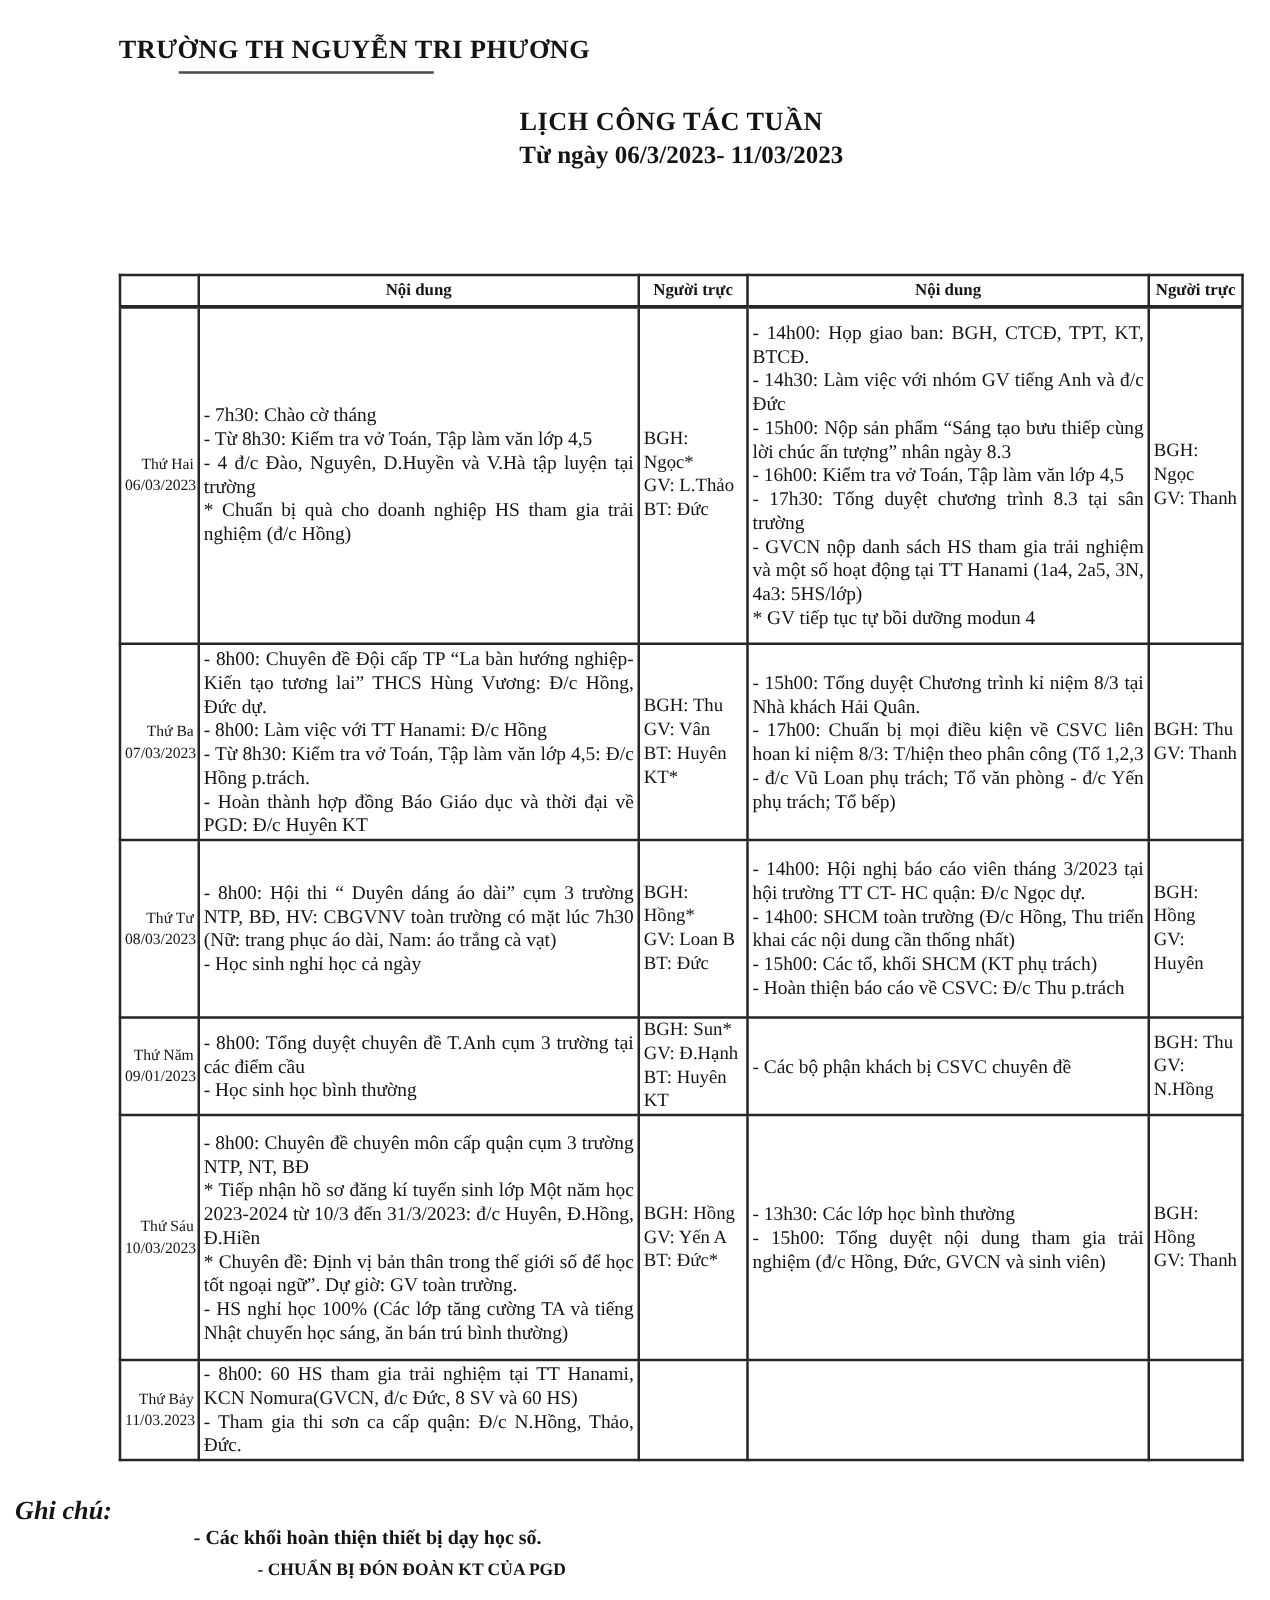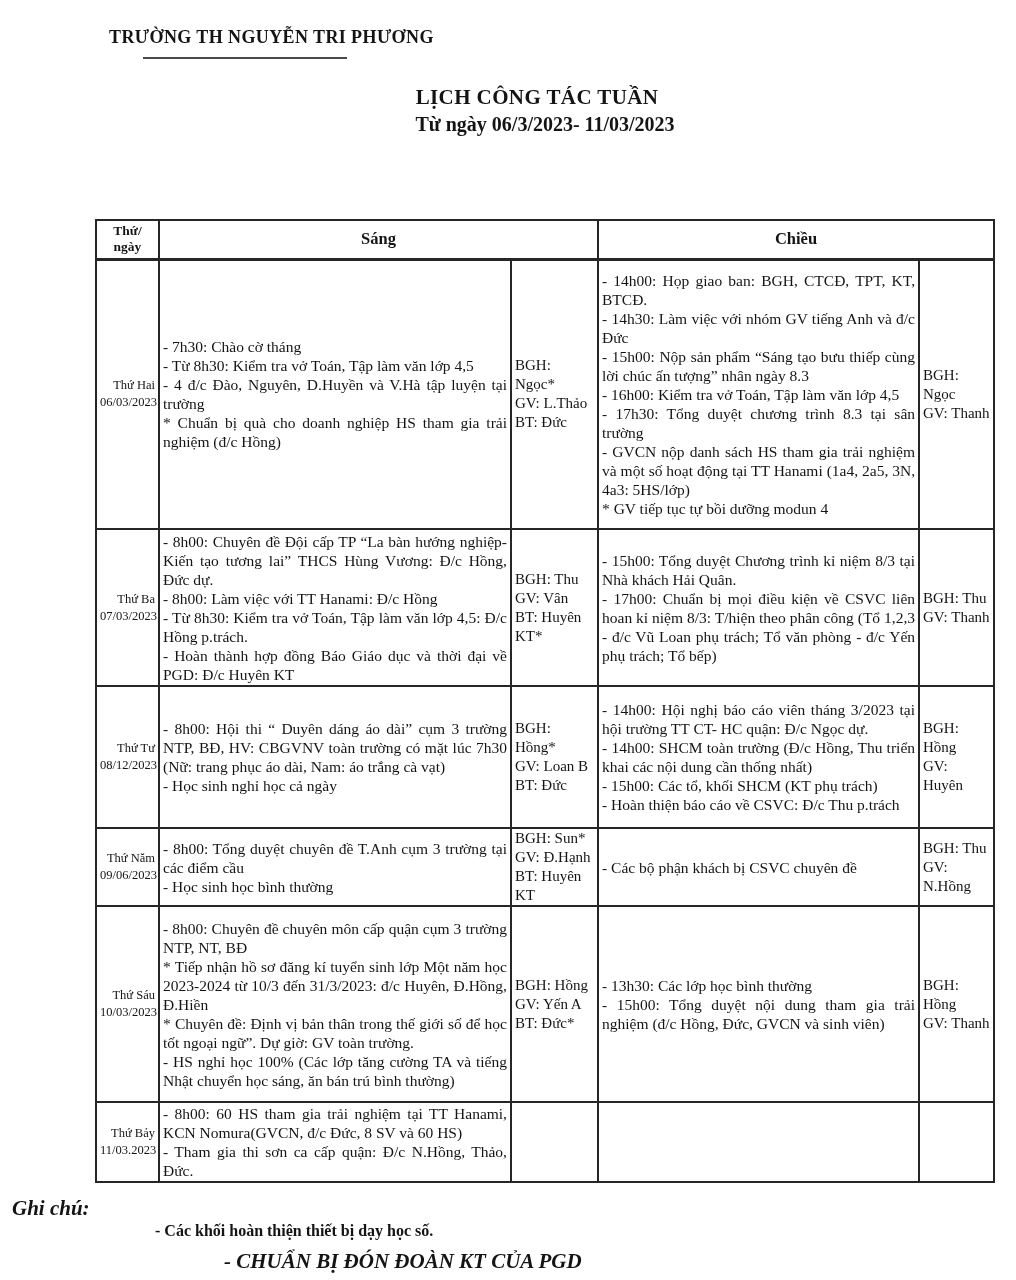--- a/index.html
+++ b/index.html
@@ -2,22 +2,22 @@
 <html><head>
 <meta charset="utf-8">
 <style>
   html,body{margin:0;padding:0;}
   body{
     width:1016px;height:1280px;background:#ffffff;position:relative;
     font-family:"Liberation Serif","DejaVu Serif",serif;color:#141414;
     -webkit-font-smoothing:antialiased;
   }
   .school{
-    position:absolute;left:109px;top:27px;
-    font-size:18px;font-weight:bold;letter-spacing:.4px;white-space:nowrap;
+    position:absolute;left:95px;top:27px;
+    font-size:21px;font-weight:bold;letter-spacing:.4px;white-space:nowrap;
   }
   .school-underline{
     position:absolute;left:143px;top:57px;width:204px;height:2px;background:#4a4a4a;
   }
   .doc-title{
     position:absolute;left:537px;top:85px;transform:translateX(-50%);
     font-size:21px;font-weight:bold;letter-spacing:.4px;white-space:nowrap;
   }
   .doc-subtitle{
     position:absolute;left:545px;top:113px;transform:translateX(-50%);
@@ -57,22 +57,22 @@
   td.va-top{vertical-align:top;font-family:Liberation Serif, serif;}
   .note-title{
     position:absolute;left:12px;top:1196px;
     font-size:21px;font-weight:bold;font-style:italic;
   }
   .note-1{
     position:absolute;left:155px;top:1222px;
     font-size:16px;font-weight:bold;
   }
   .note-2{
-    position:absolute;left:224px;top:1249px;
-    font-size:21px;font-weight:bold;font-style:italic;
+    position:absolute;left:206px;top:1249px;
+    font-size:14px;font-weight:bold;
   }
 </style>
 </head>
 <body>
 
 <div class="page">
 
   <div class="school">TRƯỜNG TH NGUYỄN TRI PHƯƠNG</div>
   <div class="school-underline"></div>
   <div class="doc-title">LỊCH CÔNG TÁC TUẦN</div>
@@ -81,27 +81,28 @@
   <table class="schedule">
     <colgroup>
       <col style="width:63px">
       <col style="width:352px">
       <col style="width:87px">
       <col style="width:321px">
       <col style="width:75px">
     </colgroup>
 
     <tbody>
-        <tr class="h1">
-      <td class="hc day-h">Thứ/
-ngày</td>
-      <td class="hc session-h" colspan="2">Sáng</td>
-      <td class="hc session-h" colspan="2">Chiều</td>
-    </tr>
-
+
+    <tr class="h2">
+      <td class="hc"></td>
+      <td class="hc sub-h">Nội dung</td>
+      <td class="hc sub-h">Người trực</td>
+      <td class="hc sub-h">Nội dung</td>
+      <td class="hc sub-h">Người trực</td>
+    </tr>
 
     <tr class="rh-mon">
       <td class="day">Thứ Hai
 06/03/2023</td>
       <td class="content">- 7h30: Chào cờ tháng
 - Từ 8h30: Kiểm tra vở Toán, Tập làm văn lớp 4,5
 - 4 đ/c Đào, Nguyên, D.Huyền và V.Hà tập luyện tại trường
 * Chuẩn bị quà cho doanh nghiệp HS tham gia trải nghiệm (đ/c Hồng)</td>
       <td class="duty">BGH: Ngọc*
 GV: L.Thảo
@@ -129,39 +130,39 @@
 GV: Vân
 BT: Huyên KT*</td>
       <td class="content">- 15h00: Tổng duyệt Chương trình kỉ niệm 8/3 tại Nhà khách Hải Quân.
 - 17h00: Chuẩn bị mọi điều kiện về CSVC liên hoan kỉ niệm 8/3: T/hiện theo phân công (Tổ 1,2,3 - đ/c Vũ Loan phụ trách; Tổ văn phòng - đ/c Yến phụ trách; Tổ bếp)</td>
       <td class="duty">BGH: Thu
 GV: Thanh</td>
     </tr>
 
     <tr class="rh-wed">
       <td class="day">Thứ Tư
-08/12/2023</td>
+08/03/2023</td>
       <td class="content">- 8h00: Hội thi “ Duyên dáng áo dài” cụm 3 trường NTP, BĐ, HV: CBGVNV toàn trường có mặt lúc 7h30 (Nữ: trang phục áo dài, Nam: áo trắng cà vạt)
 - Học sinh nghỉ học cả ngày</td>
       <td class="duty">BGH: Hồng*
 GV: Loan B
 BT: Đức</td>
       <td class="content va-top">- 14h00: Hội nghị báo cáo viên tháng 3/2023 tại hội trường TT CT- HC quận: Đ/c Ngọc dự.
 - 14h00: SHCM toàn trường (Đ/c Hồng, Thu triển khai các nội dung cần thống nhất)
 - 15h00: Các tổ, khối SHCM (KT phụ trách)
 - Hoàn thiện báo cáo về CSVC: Đ/c Thu p.trách</td>
       <td class="duty va-top">BGH:
 Hồng
 GV:
 Huyên</td>
     </tr>
 
     <tr class="rh-thu">
       <td class="day">Thứ Năm
-09/06/2023</td>
+09/01/2023</td>
       <td class="content">- 8h00: Tổng duyệt chuyên đề T.Anh cụm 3 trường tại các điểm cầu
 - Học sinh học bình thường</td>
       <td class="duty">BGH: Sun*
 GV: Đ.Hạnh
 BT: Huyên KT</td>
       <td class="content">- Các bộ phận khách bị CSVC chuyên đề</td>
       <td class="duty">BGH: Thu
 GV:
 N.Hồng</td>
     </tr>

